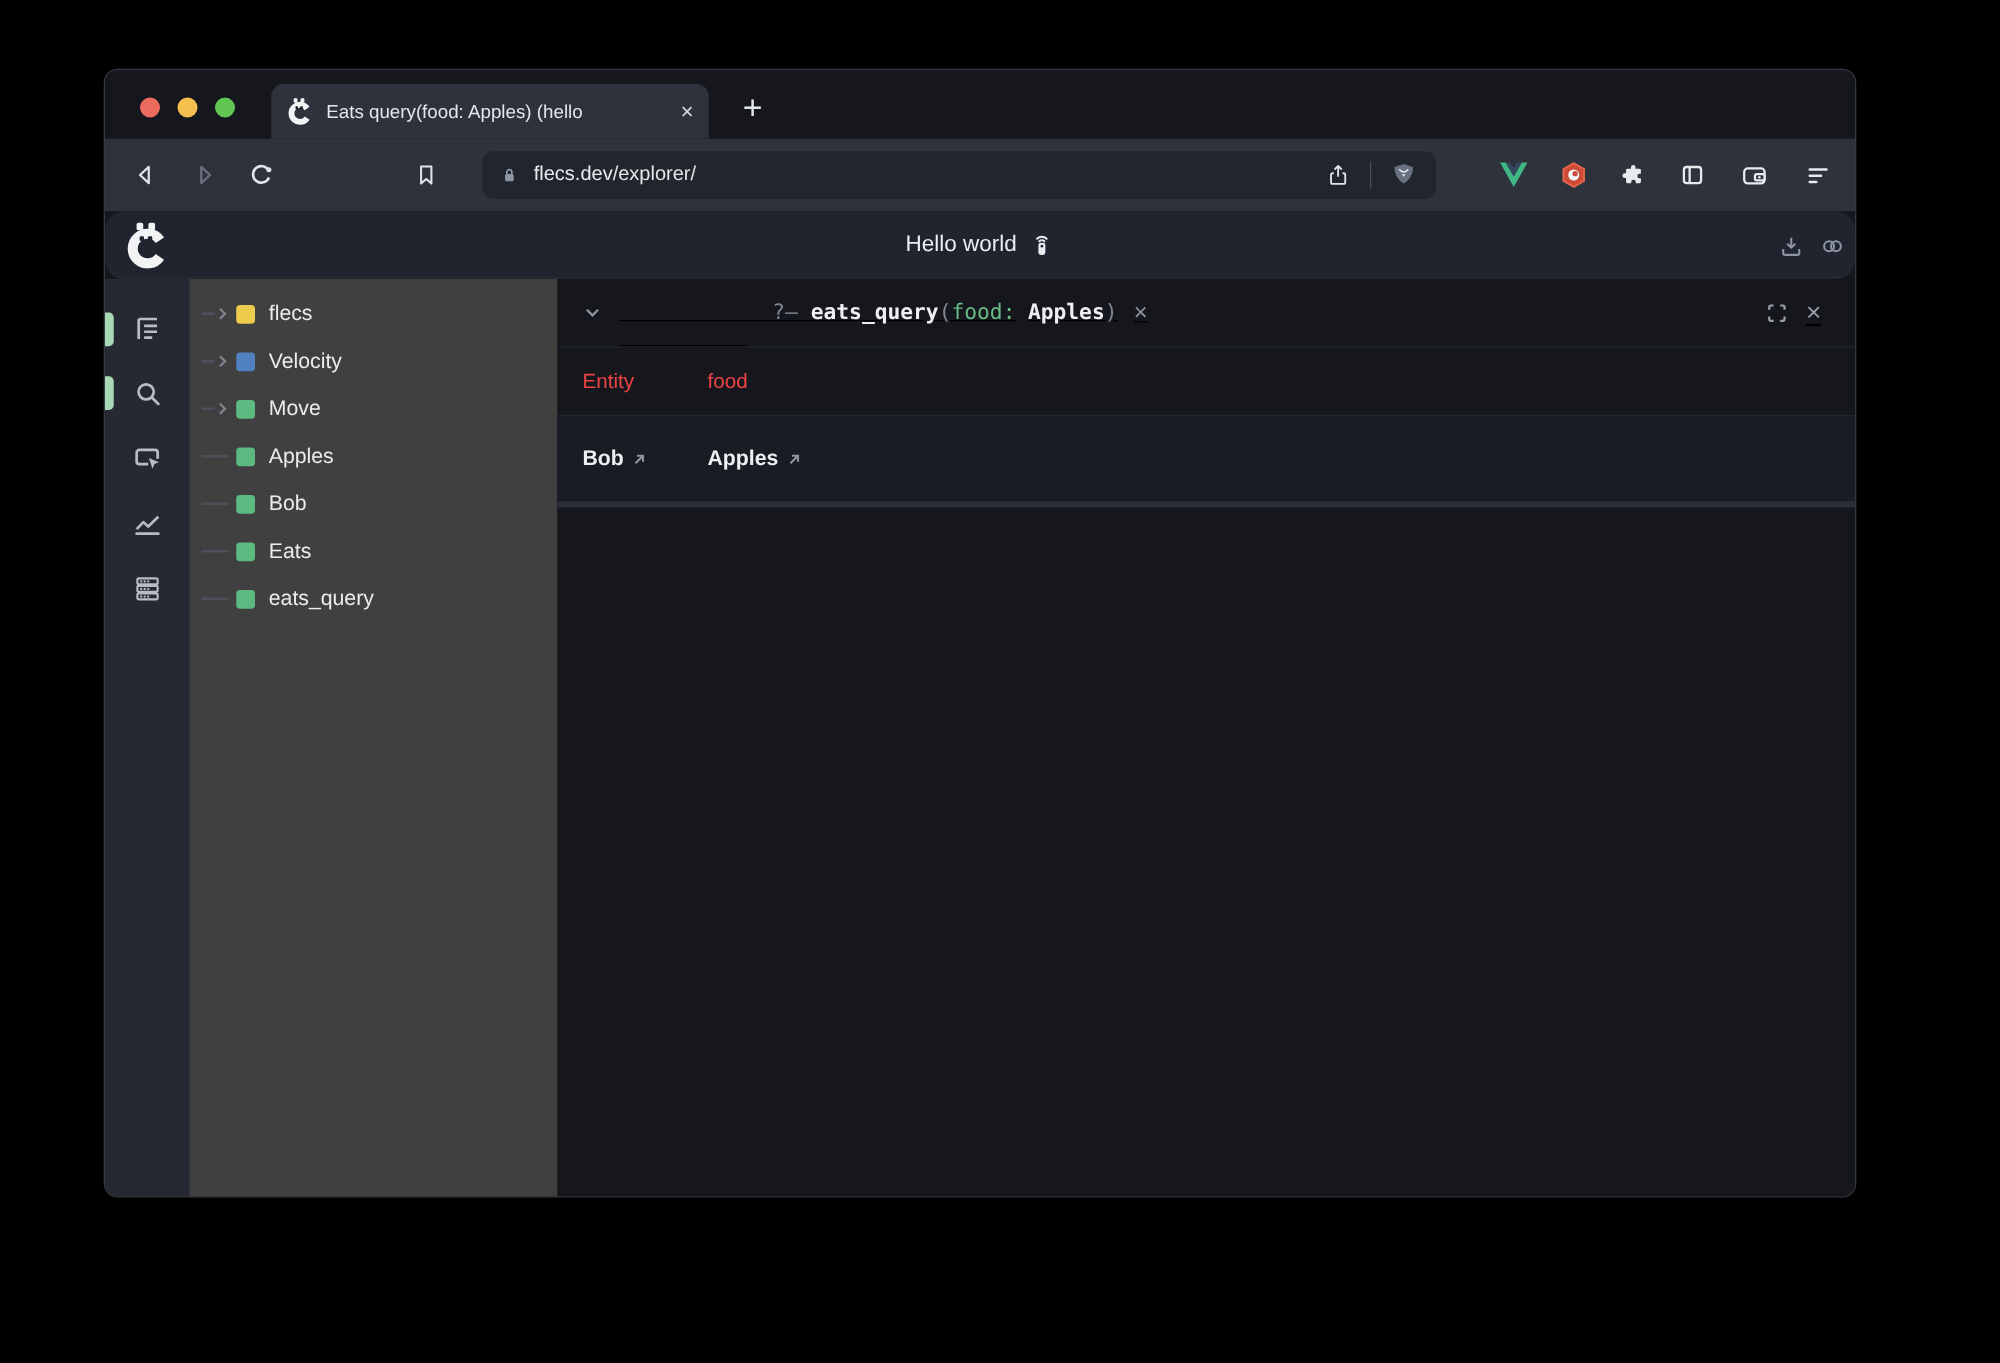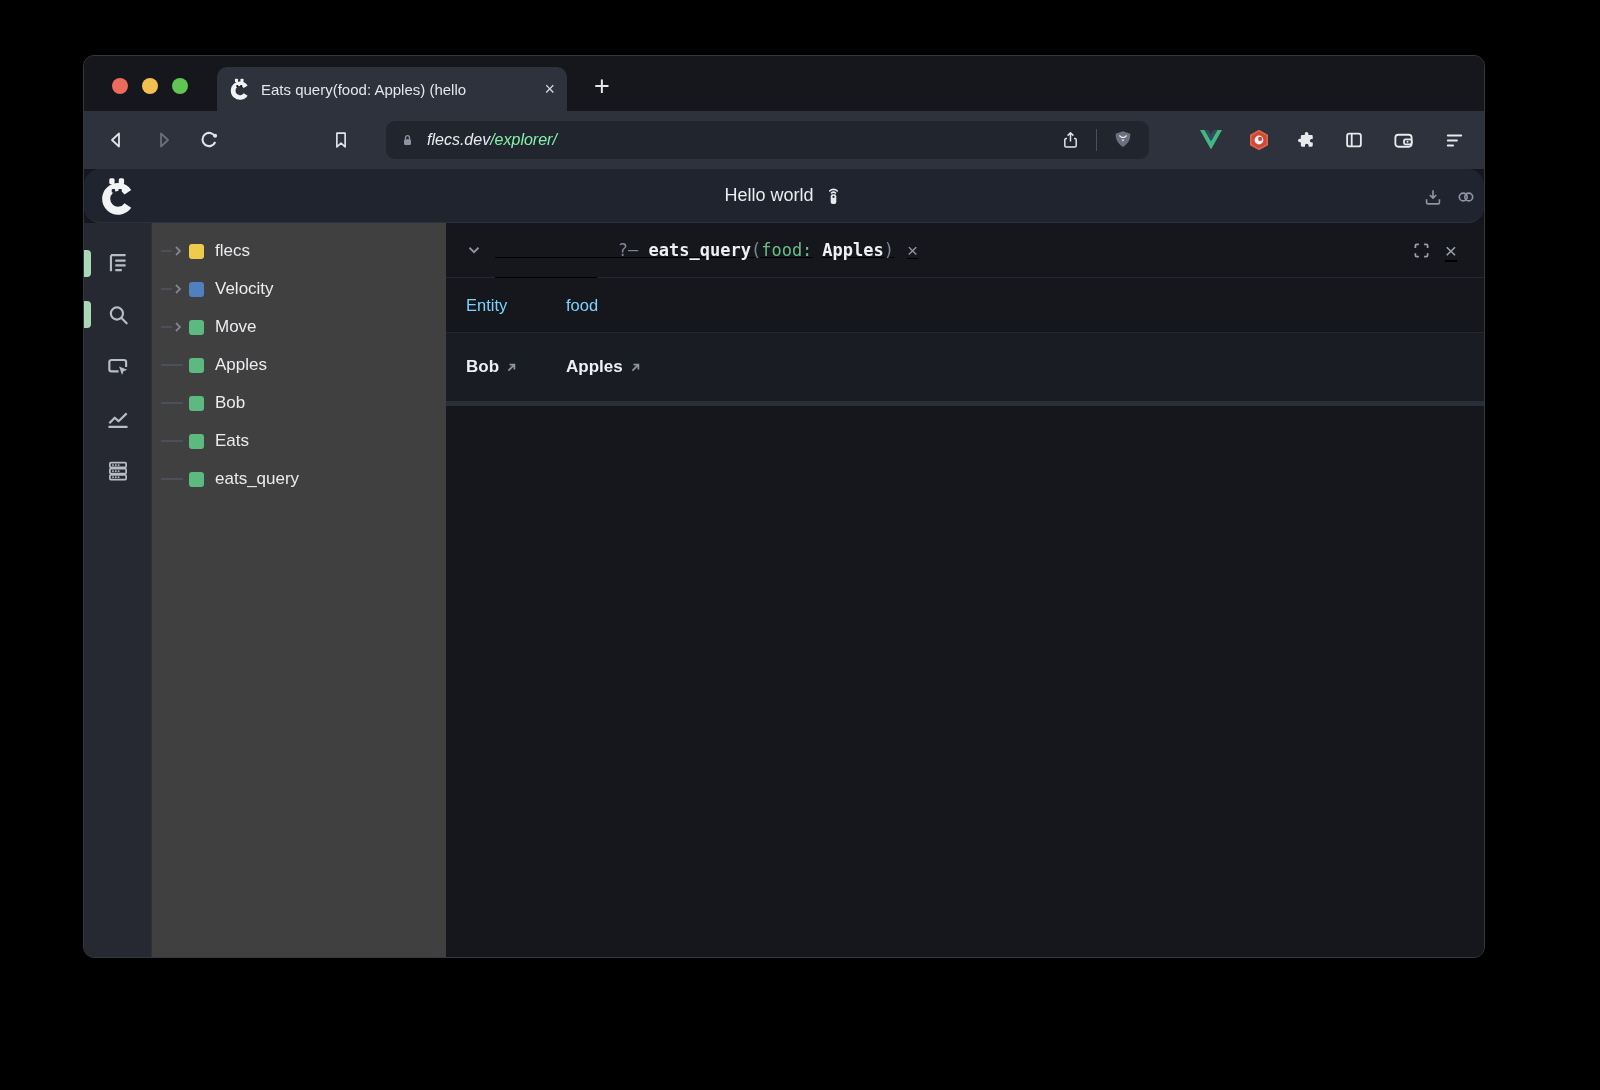--- a/index.html
+++ b/index.html
@@ -28,23 +28,23 @@
             color:#e3e6eb; font-size:27px; font-weight:300; display:flex;
             align-items:center; justify-content:center; }
 
   
   .toolbar { position:relative; height:58px; background:#2e323c; }
   .tb-btn { position:absolute; top:12px; width:34px; height:34px; display:flex;
             align-items:center; justify-content:center; color:#e0e4ea; }
   .tb-btn.dim { color:#6a707b; }
   .urlbar { position:absolute; left:302px; top:10px; width:763px; height:38px;
             background:#21252d; border-radius:9px; display:flex; align-items:center;
-            padding:0 12px;font-style:italic; }
+            padding:0 12px; }
   .url-domain { color:#e9ebee; font-size:16px; margin-left:10px; }
-  .url-path { color:#86efac; font-size:16px; }
+  .url-path { color:#e5e5e5; font-size:16px; }
   .url-spacer { flex:1; }
   .url-divider { width:1px; height:22px; background:#4a4f59; margin:0 12px; }
 
   
   .appheader { position:relative; height:54px; background:#20242e;
                border-bottom:1px solid #2c313c;border-radius:16px; }
   .apptitle-wrap { position:absolute; inset:0; display:flex; align-items:center;
                    justify-content:center; gap:9px; }
   .apptitle { color:#eaedf1; font-size:18px; }
   .applogo { position:absolute; left:15px; top:8px; width:38px; height:38px; }
@@ -79,21 +79,21 @@
   .qname { color:#edeff2; font-weight:700; }
   .qparam { color:#69bd87; font-weight:500; }
   .qval { color:#edeff2; font-weight:700; margin-left:10px; }
   .qx { color:#8d95a3; font-size:19px; margin-left:13px; line-height:1; }
   .qspacer { flex:1; }
   .qicon { color:#9aa1ad; display:flex; align-items:center; justify-content:center;
            width:30px; height:30px; }
   .qclose-x { color:#9aa1ad; font-size:21px; line-height:1; width:30px; text-align:center; }
 
   .thead { height:55px; display:flex; align-items:center; padding-left:20px;
-           color:#7dd3fc; font-size:16.5px; border-bottom:1px solid #23272f; }
+           color:#ef4444; font-size:16.5px; border-bottom:1px solid #23272f; }
   .col-entity { width:100px; flex:none; }
   .trowdata { height:68px; display:flex; align-items:center; padding-left:20px;
               background:#191c23; }
   .rowdivider { height:5px; background:#2a2e37; }
   .cell { display:flex; align-items:center; }
   .cell-label { font-size:17px; font-weight:600; color:#edeff2; }
   .ne-arrow { color:#8d95a3; margin-left:6px; display:flex; }
   svg { display:block; }
 </style>
 </head>

